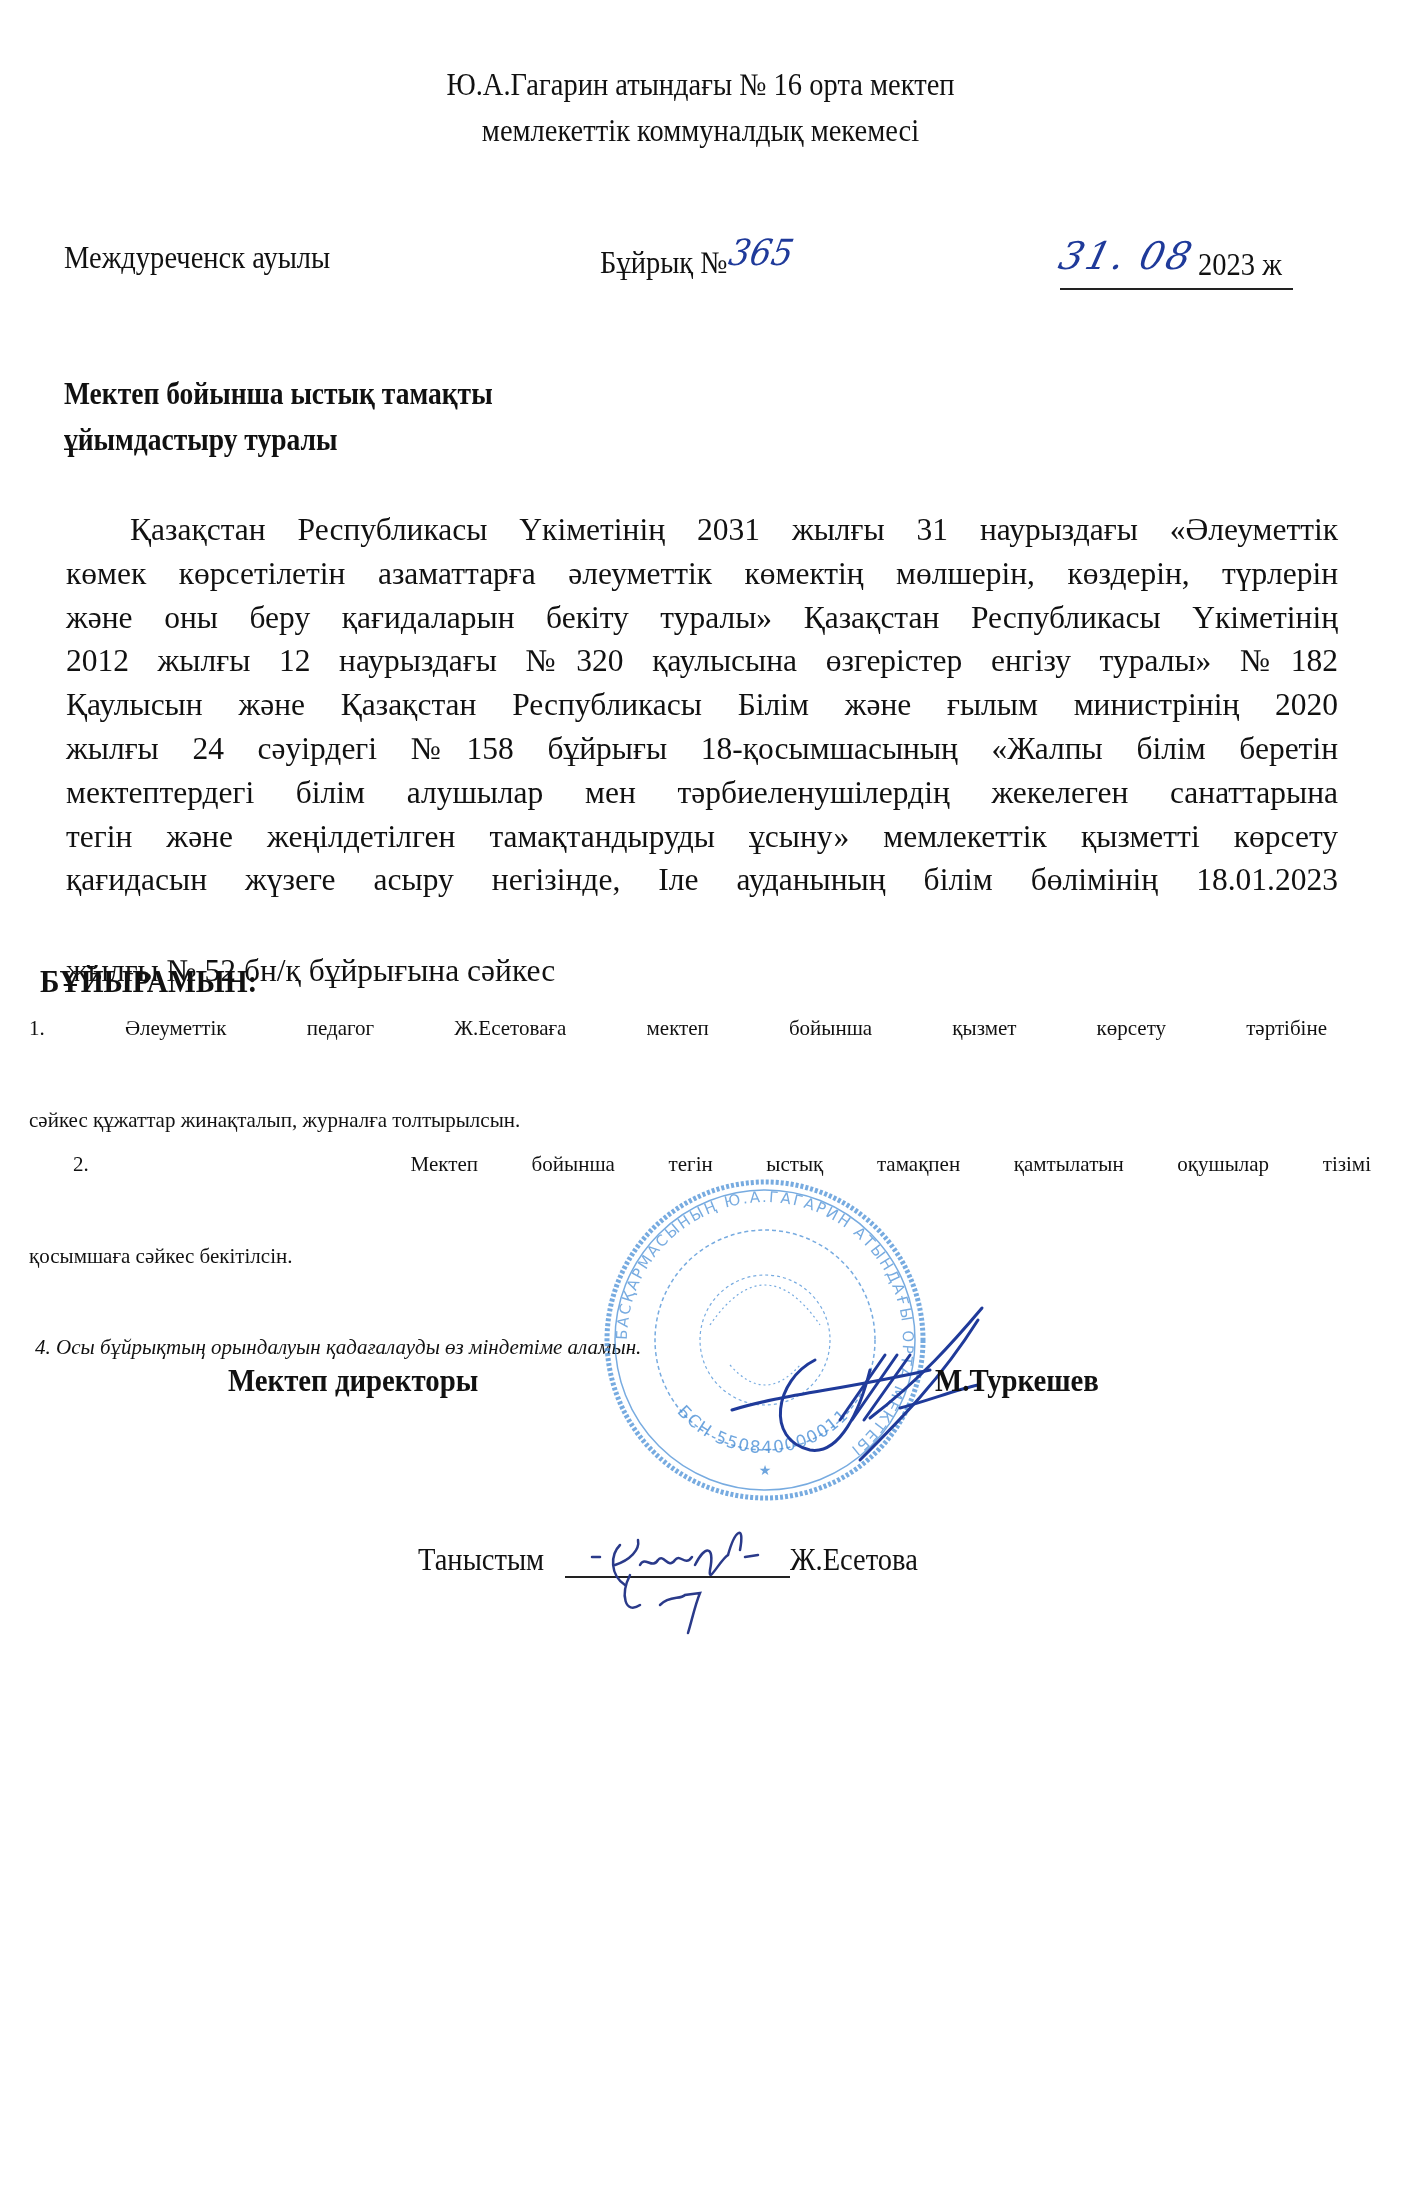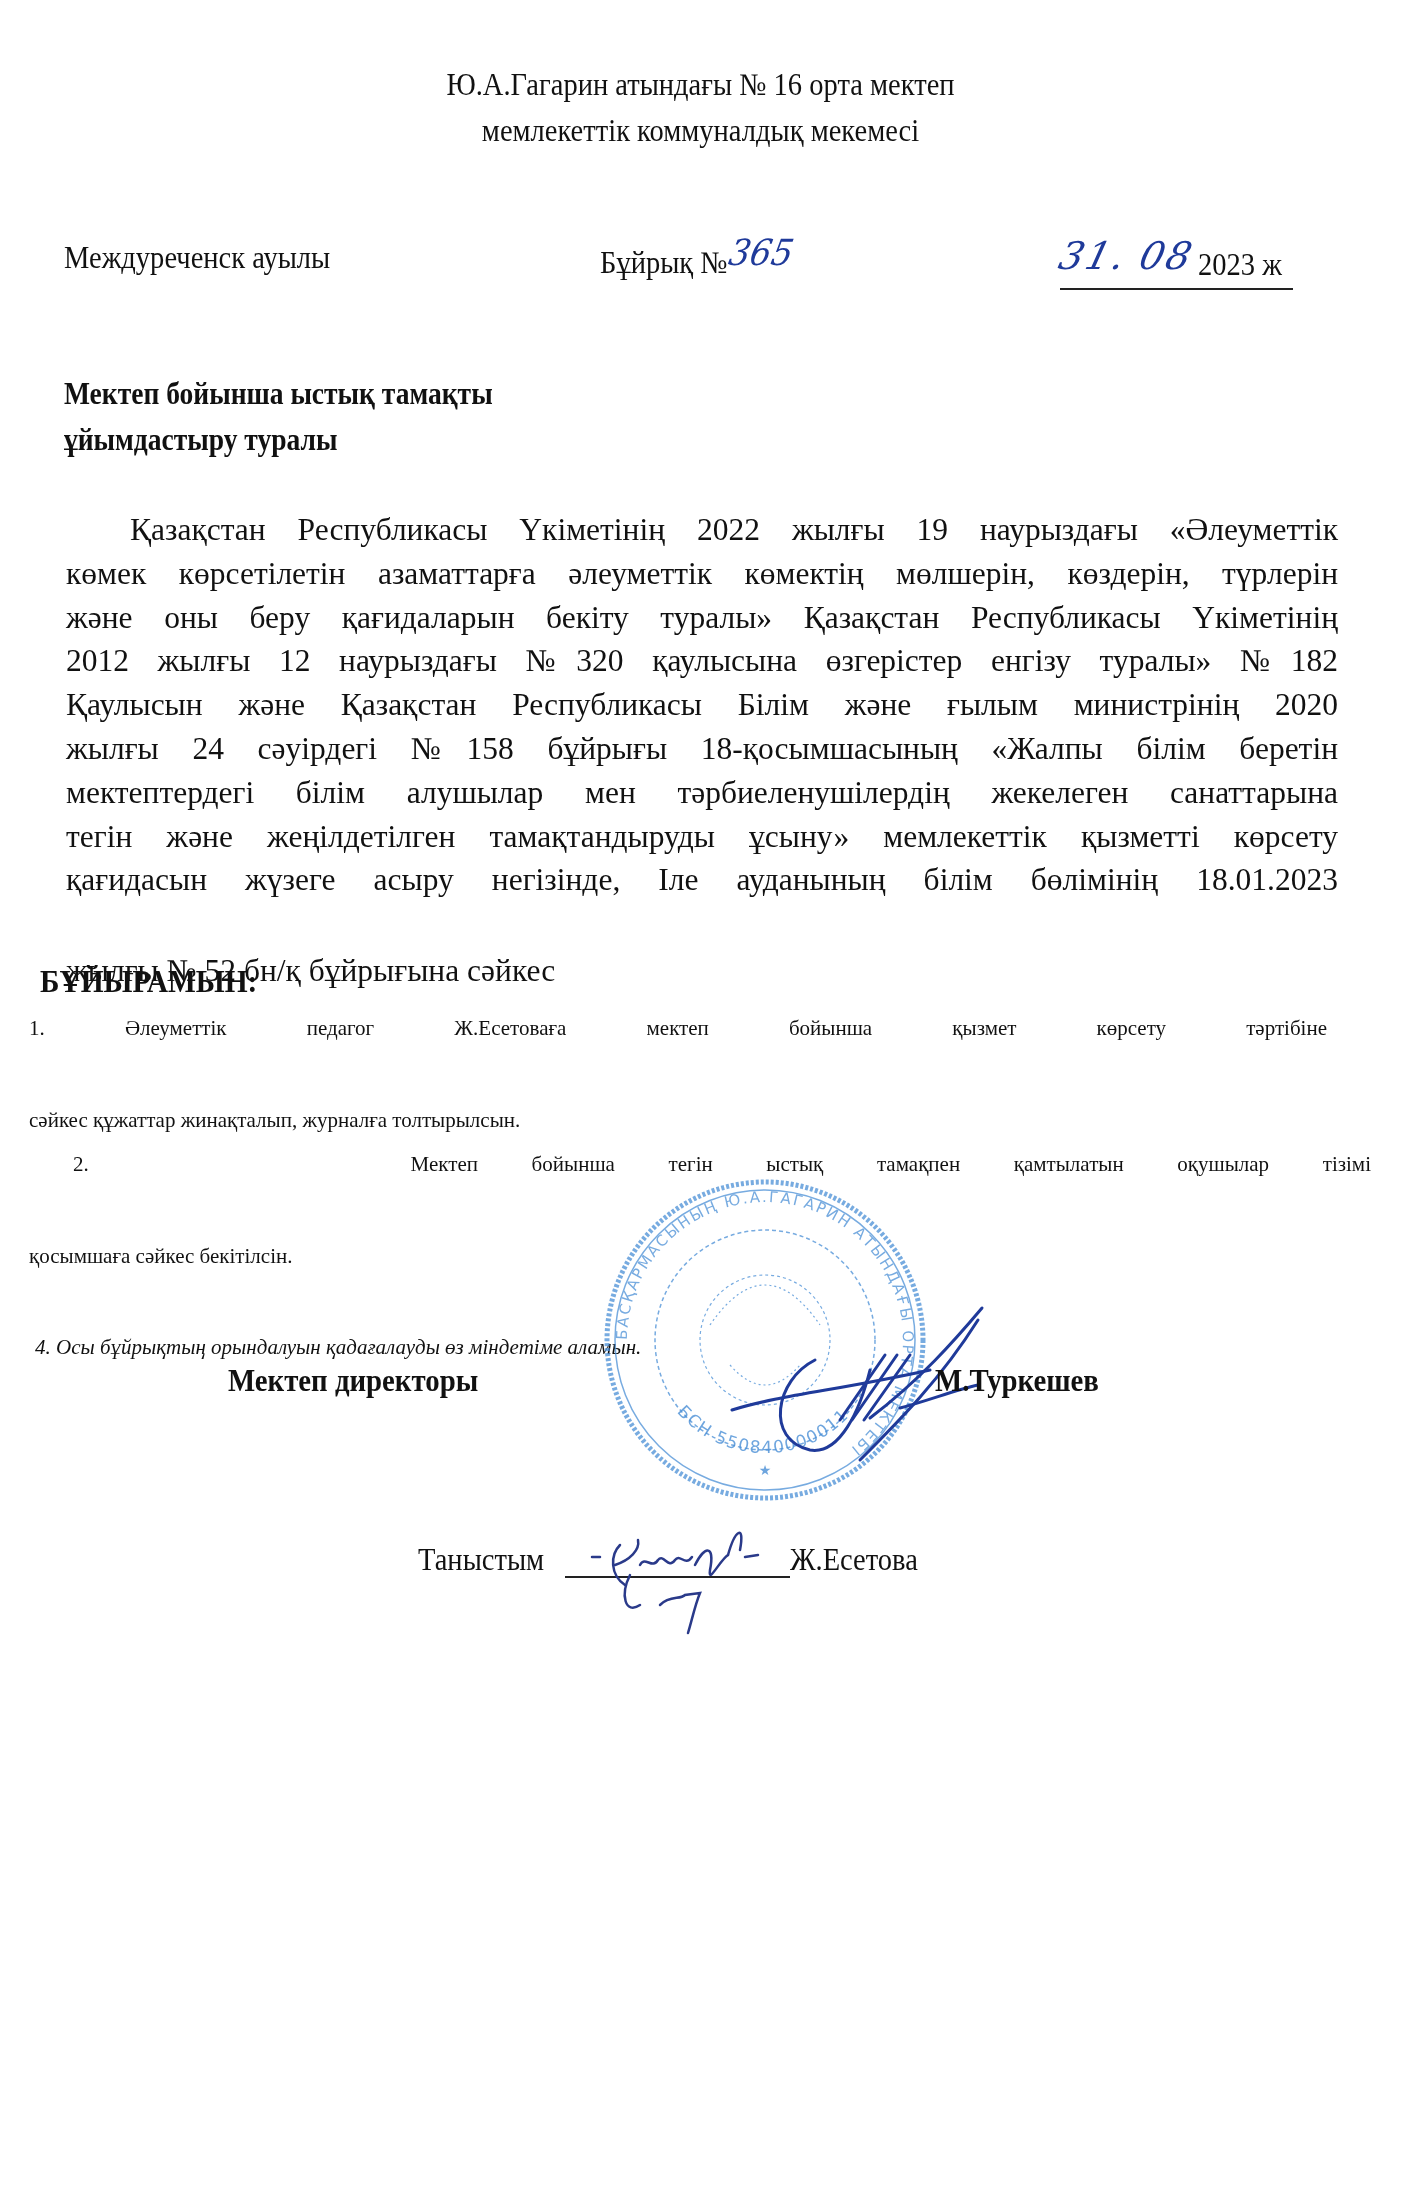--- a/index.html
+++ b/index.html
@@ -61,21 +61,21 @@
       <span class="underline"></span>
     </span>
   </div>
 
   <div class="title">
     <div>Мектеп бойынша ыстық тамақты</div>
     <div>ұйымдастыру туралы</div>
   </div>
 
   <div class="body">
-    <span class="line indent">Қазақстан Республикасы Үкіметінің 2022 жылғы 19 наурыздағы «Әлеуметтік</span>
+    <span class="line indent">Қазақстан Республикасы Үкіметінің 2031 жылғы 31 наурыздағы «Әлеуметтік</span>
     <span class="line">көмек көрсетілетін азаматтарға әлеуметтік көмектің мөлшерін, көздерін, түрлерін</span>
     <span class="line">және оны беру қағидаларын бекіту туралы» Қазақстан Республикасы Үкіметінің</span>
     <span class="line">2012 жылғы 12 наурыздағы №320 қаулысына өзгерістер енгізу туралы» №182</span>
     <span class="line">Қаулысын және Қазақстан Республикасы Білім және ғылым министрінің 2020</span>
     <span class="line">жылғы 24 сәуірдегі №158 бұйрығы 18-қосымшасының «Жалпы білім беретін</span>
     <span class="line">мектептердегі білім алушылар мен тәрбиеленушілердің жекелеген санаттарына</span>
     <span class="line">тегін және жеңілдетілген тамақтандыруды ұсыну»  мемлекеттік қызметті көрсету</span>
     <span class="line">қағидасын жүзеге асыру негізінде, Іле ауданының білім бөлімінің 18.01.2023</span>
     <span class="line last">жылғы № 52 бн/қ бұйрығына сәйкес</span>
   </div>

